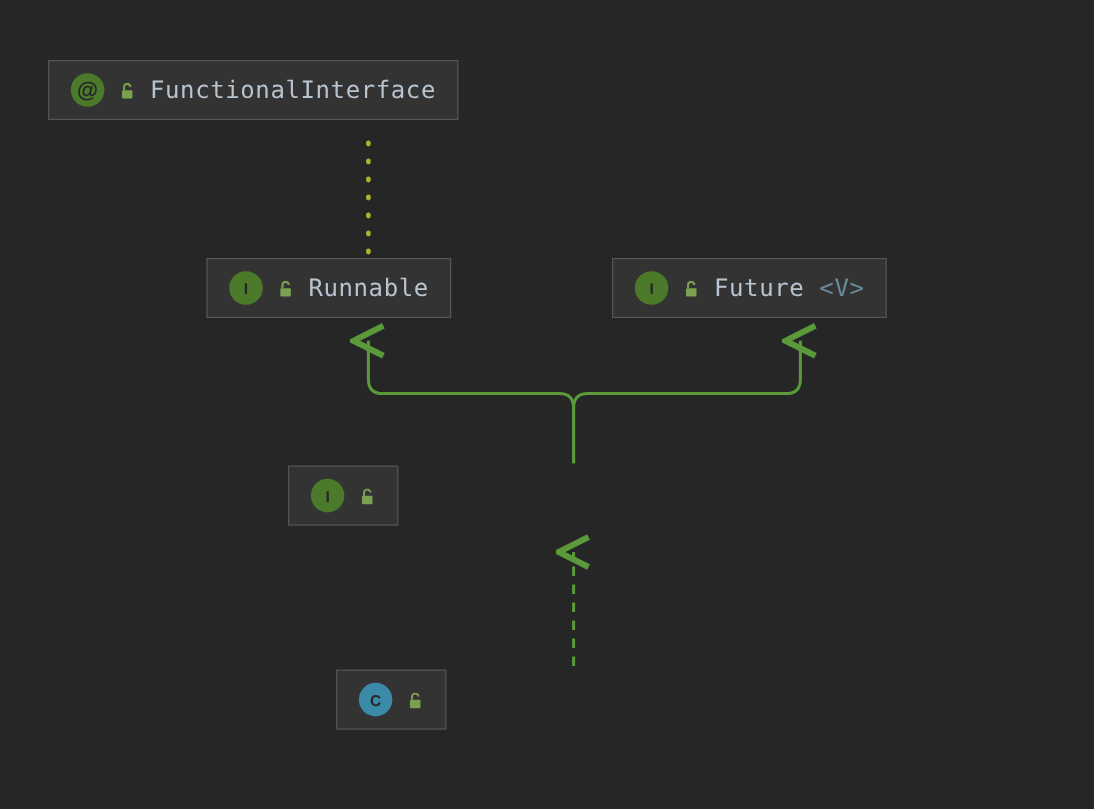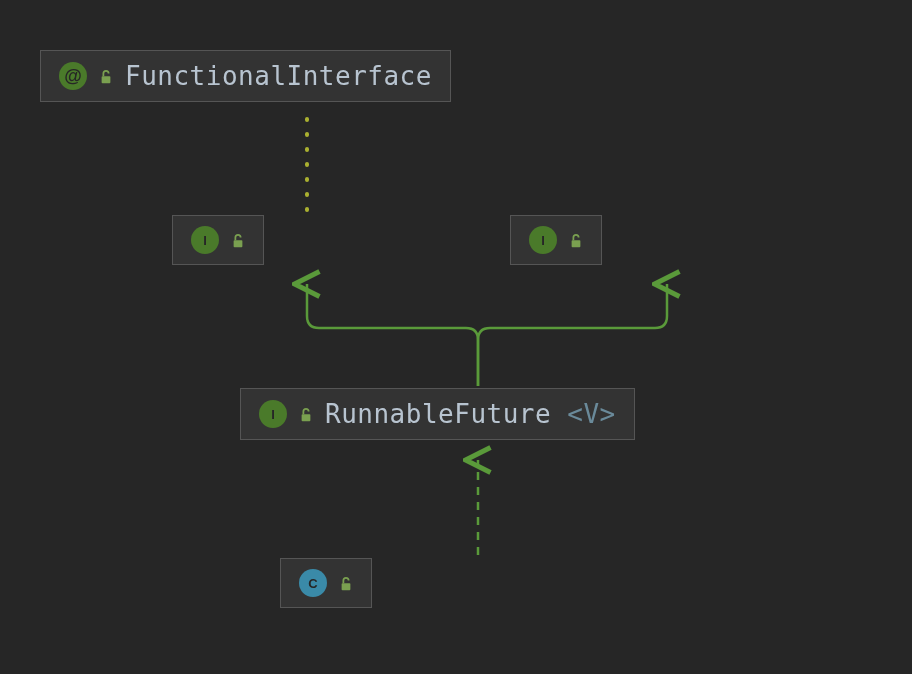--- a/index.html
+++ b/index.html
@@ -36,21 +36,21 @@
     .badge-interface { background: #4a7a2a; color: #262626; }
     .badge-class { background: #3a8aa8; color: #262626; }
     .lock-icon {
       width: 14px;
       height: 14px;
       flex-shrink: 0;
       position: relative;
       top: 1px;
     }
     .node-label {
-      font-size: 26px;
+      font-size: 20px;
       color: #b8c4d0;
       letter-spacing: 0.5px;
     }
     .generic {
       color: #6a8a9a;
     }
     svg.connector {
       position: absolute;
       top: 0;
       left: 0;
@@ -88,37 +88,38 @@
     </svg>
   <span class="node-label"><span>FunctionalInterface</span></span>
 </div>
 
 <div class="node" style="left:172px; top:215px;">
   <div class="icon-badge badge-interface">I</div>
   <svg class="lock-icon" viewBox="0 0 16 16">
       <path d="M5 7 V4 a3 3 0 0 1 6 0" fill="none" stroke="#7aa050" stroke-width="2"></path>
       <rect x="3" y="7" width="10" height="8" rx="1" fill="#7aa050"></rect>
     </svg>
+  <span class="node-label"><span>Runnable</span></span>
 </div>
 
 <div class="node" style="left:510px; top:215px;">
   <div class="icon-badge badge-interface">I</div>
   <svg class="lock-icon" viewBox="0 0 16 16">
       <path d="M5 7 V4 a3 3 0 0 1 6 0" fill="none" stroke="#7aa050" stroke-width="2"></path>
       <rect x="3" y="7" width="10" height="8" rx="1" fill="#7aa050"></rect>
     </svg>
+  <span class="node-label"><span>Future</span> <span class="generic">&lt;V&gt;</span></span>
 </div>
 
 <div class="node" style="left:240px; top:388px;">
   <div class="icon-badge badge-interface">I</div>
   <svg class="lock-icon" viewBox="0 0 16 16">
       <path d="M5 7 V4 a3 3 0 0 1 6 0" fill="none" stroke="#7aa050" stroke-width="2"></path>
       <rect x="3" y="7" width="10" height="8" rx="1" fill="#7aa050"></rect>
     </svg>
-  <span class="node-label"><span>RunnableFuture</span> <span class="generic">&lt;V&gt;</span></span>
 </div>
 
 <div class="node" style="left:280px; top:558px;">
   <div class="icon-badge badge-class">C</div>
   <svg class="lock-icon" viewBox="0 0 16 16">
       <path d="M5 7 V4 a3 3 0 0 1 6 0" fill="none" stroke="#7aa050" stroke-width="2"></path>
       <rect x="3" y="7" width="10" height="8" rx="1" fill="#7aa050"></rect>
     </svg>
 </div>
 

